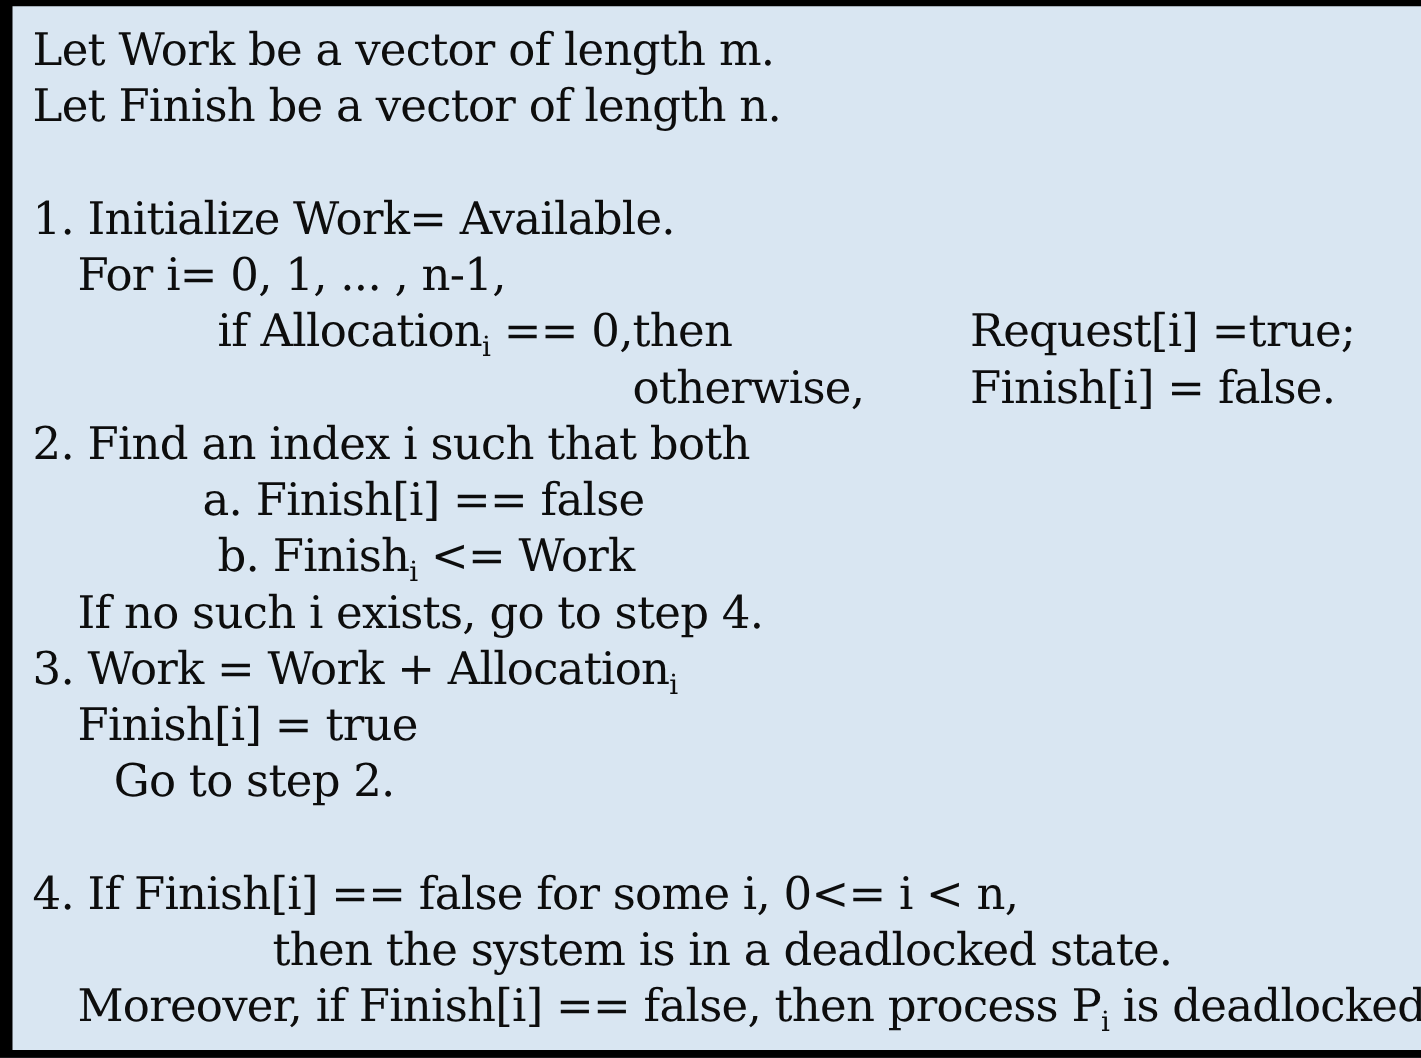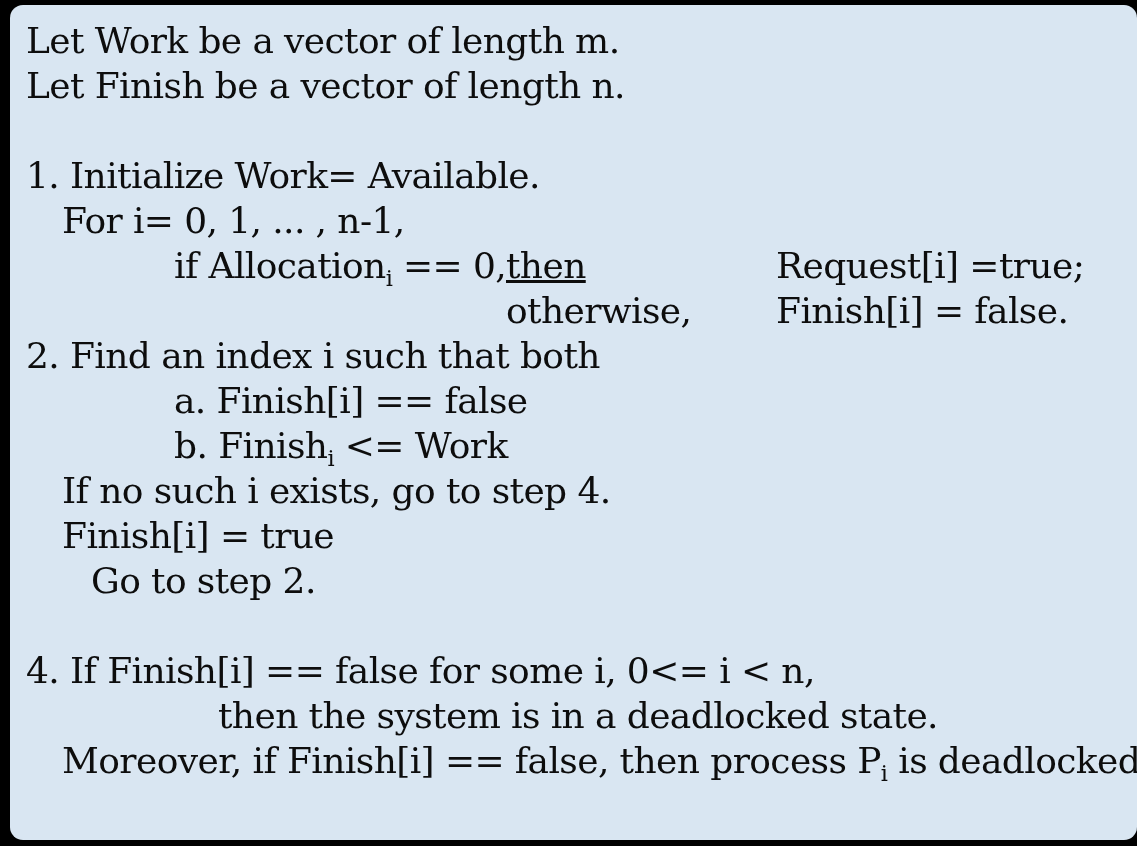--- a/index.html
+++ b/index.html
@@ -17,21 +17,20 @@
     height: 846px;
     background: #000000;
   }
   .panel {
     position: absolute;
     top: 5px;
     left: 10px;
     right: 0px;
     bottom: 6px;
     background: #d9e6f2;
-    border-radius: 13px;
   }
   .algo-text {
     position: absolute;
     top: 13px;
     left: 0;
     right: 0;
     font-family: "DejaVu Serif", serif;
     font-size: 36px;
     line-height: 45px;
     color: #0d0d0d;
@@ -65,38 +64,41 @@
         </div>
         <div class="line"></div>
         <div class="line">
           <span class="seg" style="left: 16px;"><span>1. Initialize Work= Available.</span></span>
         </div>
         <div class="line">
           <span class="seg" style="left: 52px;"><span>For i= 0, 1, ... , n-1,</span></span>
         </div>
         <div class="line">
           <span class="seg" style="left: 164px; text-align: right;"><span>if Allocation</span><sub>i</sub><span> == 0,</span></span>
-          <span class="seg" style="left: 496px; text-decoration: underline;"><span>then</span></span>
+          <span class="seg" style="left: 496px;"><span>then</span></span>
           <span class="seg" style="left: 766px;"><span>Request[i] =true;</span></span>
         </div>
         <div class="line">
           <span class="seg" style="left: 496px;"><span>otherwise,</span></span>
           <span class="seg" style="left: 766px;"><span>Finish[i] = false.</span></span>
         </div>
         <div class="line">
           <span class="seg" style="left: 16px;"><span>2. Find an index i such that both</span></span>
         </div>
         <div class="line">
-          <span class="seg" style="left: 164px;"><span>a. Finish[i] == false</span></span>
+          <span class="seg" style="left: 152px;"><span>a. Finish[i] == false</span></span>
         </div>
         <div class="line">
           <span class="seg" style="left: 164px;"><span>b. Finish</span><sub>i</sub><span> &lt;= Work</span></span>
         </div>
         <div class="line">
           <span class="seg" style="left: 52px;"><span>If no such i exists, go to step 4.</span></span>
+        </div>
+        <div class="line">
+          <span class="seg" style="left: 16px;"><span>3. Work = Work + Allocation</span><sub>i</sub></span>
         </div>
         <div class="line">
           <span class="seg" style="left: 52px;"><span>Finish[i] = true</span></span>
         </div>
         <div class="line">
           <span class="seg" style="left: 52px; margin-left: 29px;"><span>Go to step 2.</span></span>
         </div>
         <div class="line"></div>
         <div class="line">
           <span class="seg" style="left: 16px;"><span>4. If Finish[i] == false for some i, 0&lt;= i &lt; n,</span></span>

